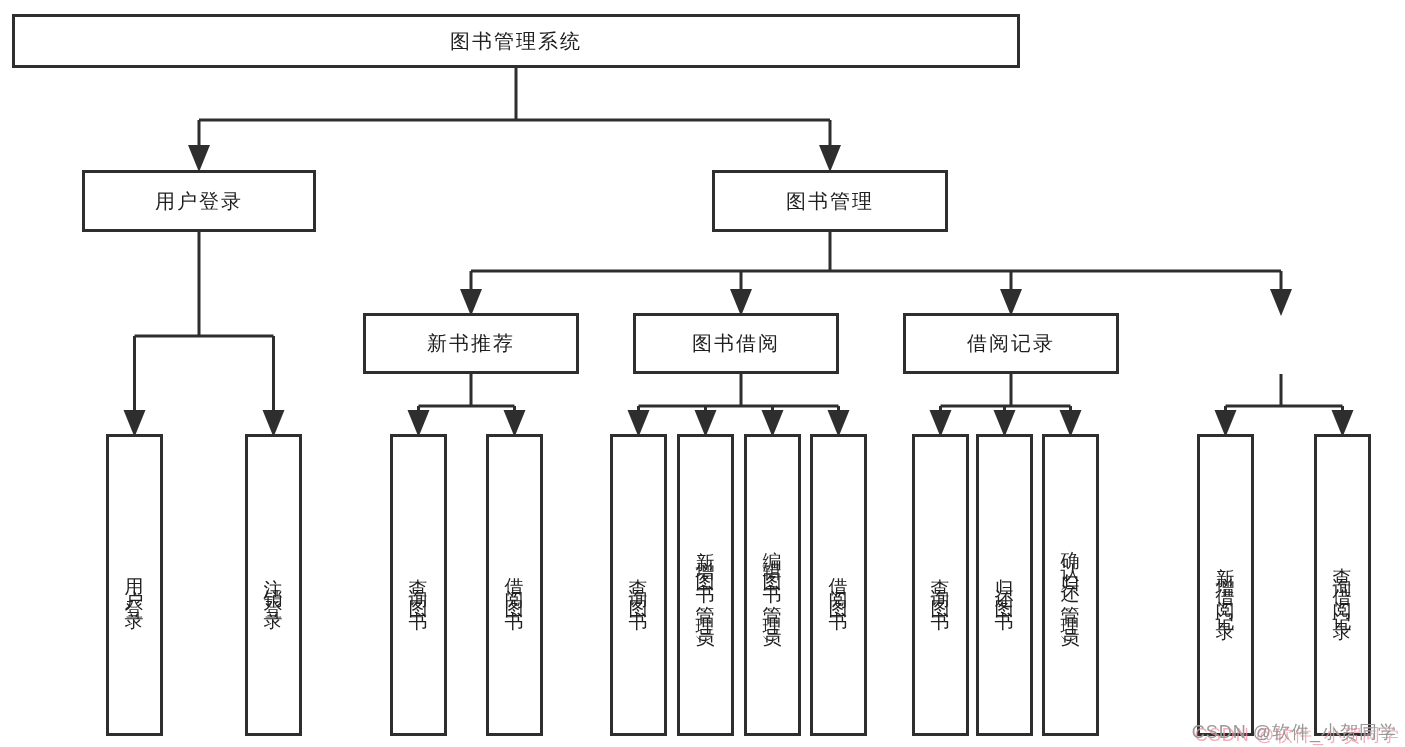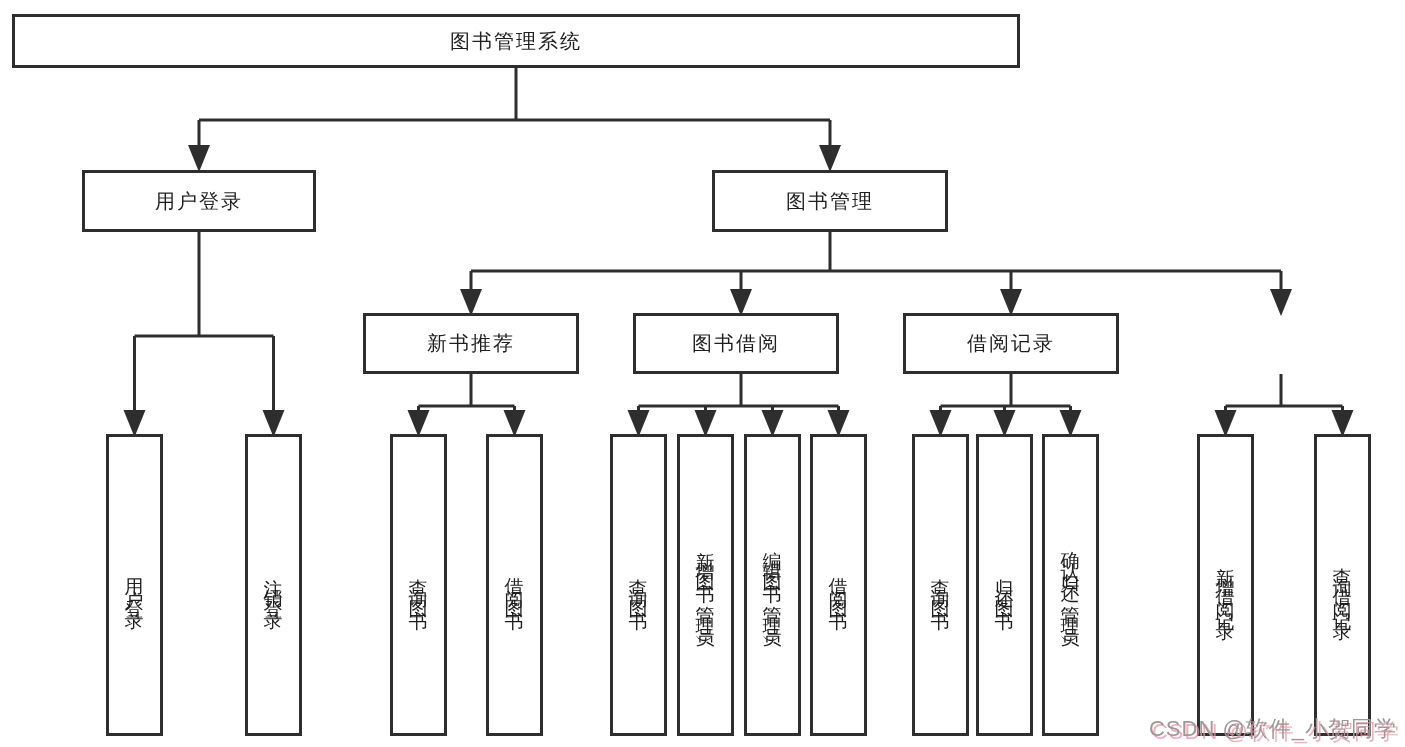--- a/index.html
+++ b/index.html
@@ -51,21 +51,21 @@
     text-orientation: mixed;
     font-size: 19px;
     letter-spacing: 11px;
     line-height: 1;
     color: #1f1f1f;
   }
   .watermark {
     position: absolute;
     right: 8px;
     bottom: 3px;
-    font-size: 22px;
+    font-size: 18px;
     color: #999999;
     text-shadow: 3px 3px 0 rgba(244, 143, 160, 0.75);
     white-space: nowrap;
     letter-spacing: 1px;
   }
 </style>
 </head>
 <body>
 
 <div class="canvas">

